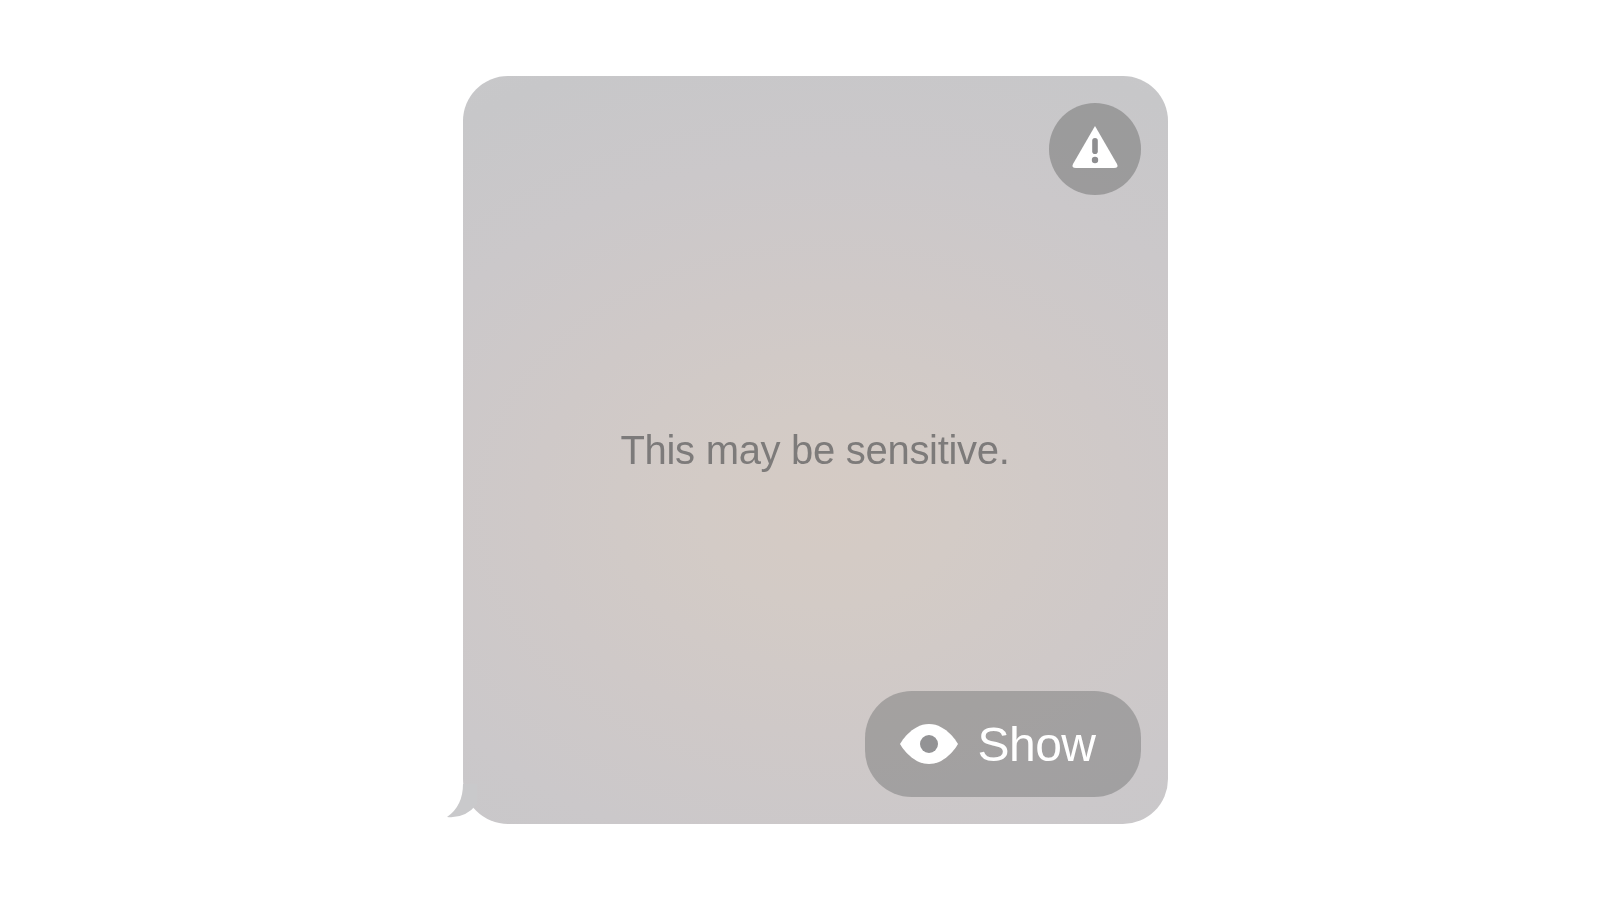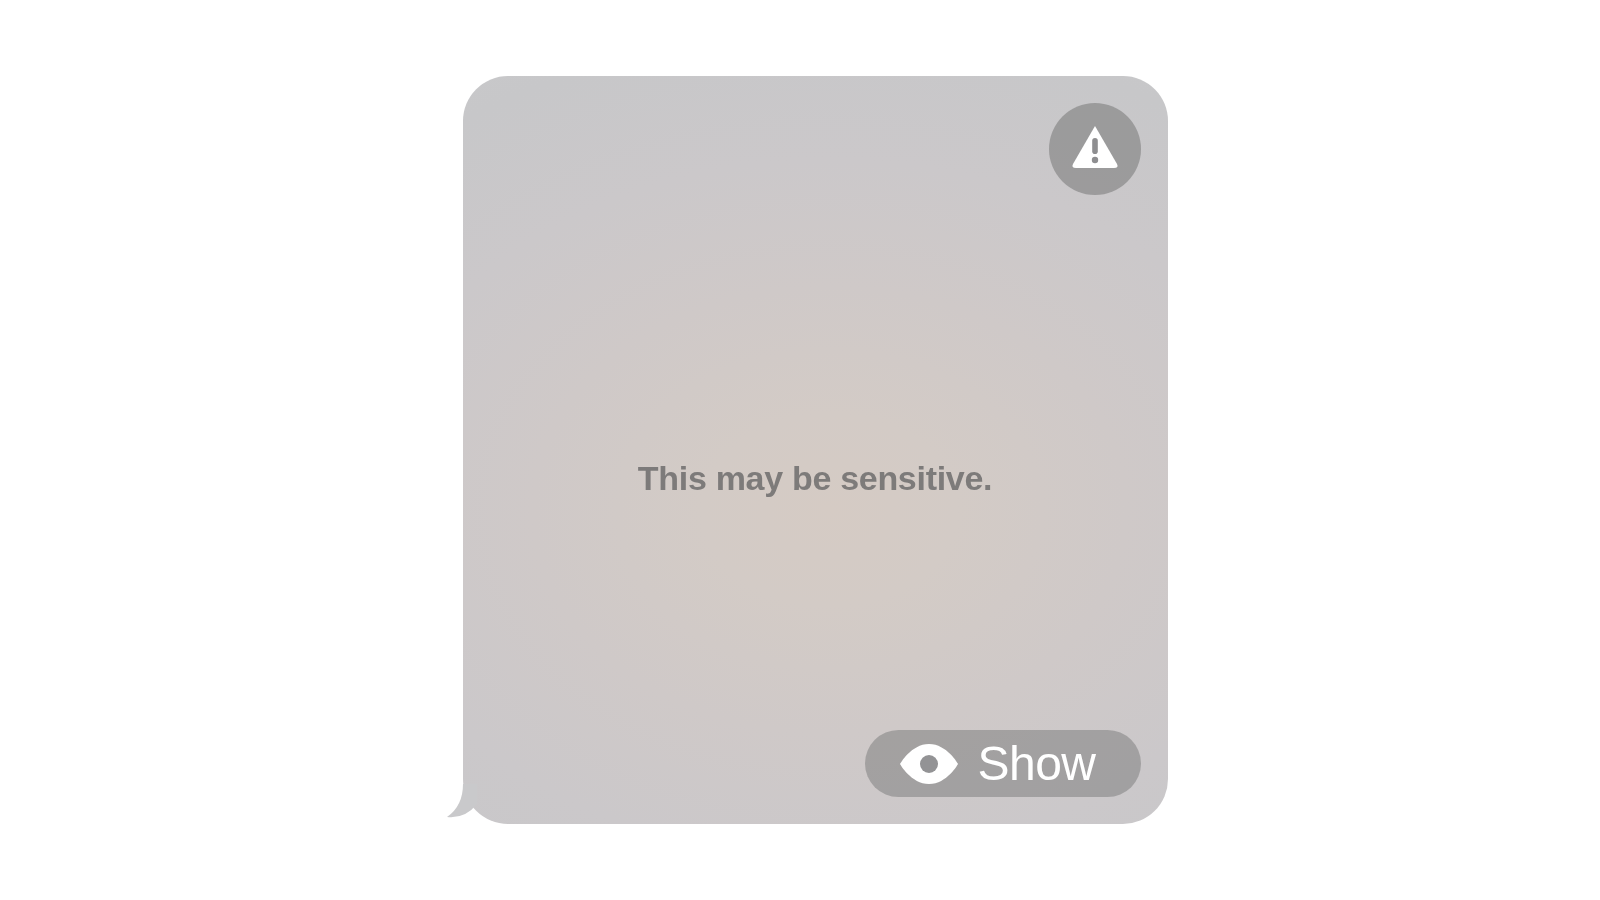--- a/index.html
+++ b/index.html
@@ -72,32 +72,31 @@
       width: 50px;
       height: 46px;
     }
     
     .sensitive-message {
       position: absolute;
       top: 50%;
       left: 50%;
       transform: translate(-50%, -50%);
       color: rgba(88, 88, 90, 0.7);
-      font-size: 34px;
-      font-weight: 700;
+      font-size: 40px;
+      font-weight: 400;
       letter-spacing: -0.3px;
       white-space: nowrap;
-      margin-top: 28px;
     }
     
     .show-button {
       position: absolute;
       bottom: 27px;
       right: 27px;
-      height: 67px;
+      height: 106px;
       padding: 0 45px 0 32px;
       border-radius: 47px;
       background: rgba(128, 128, 128, 0.55);
       display: flex;
       align-items: center;
       gap: 16px;
       cursor: pointer;
       border: none;
     }
     

